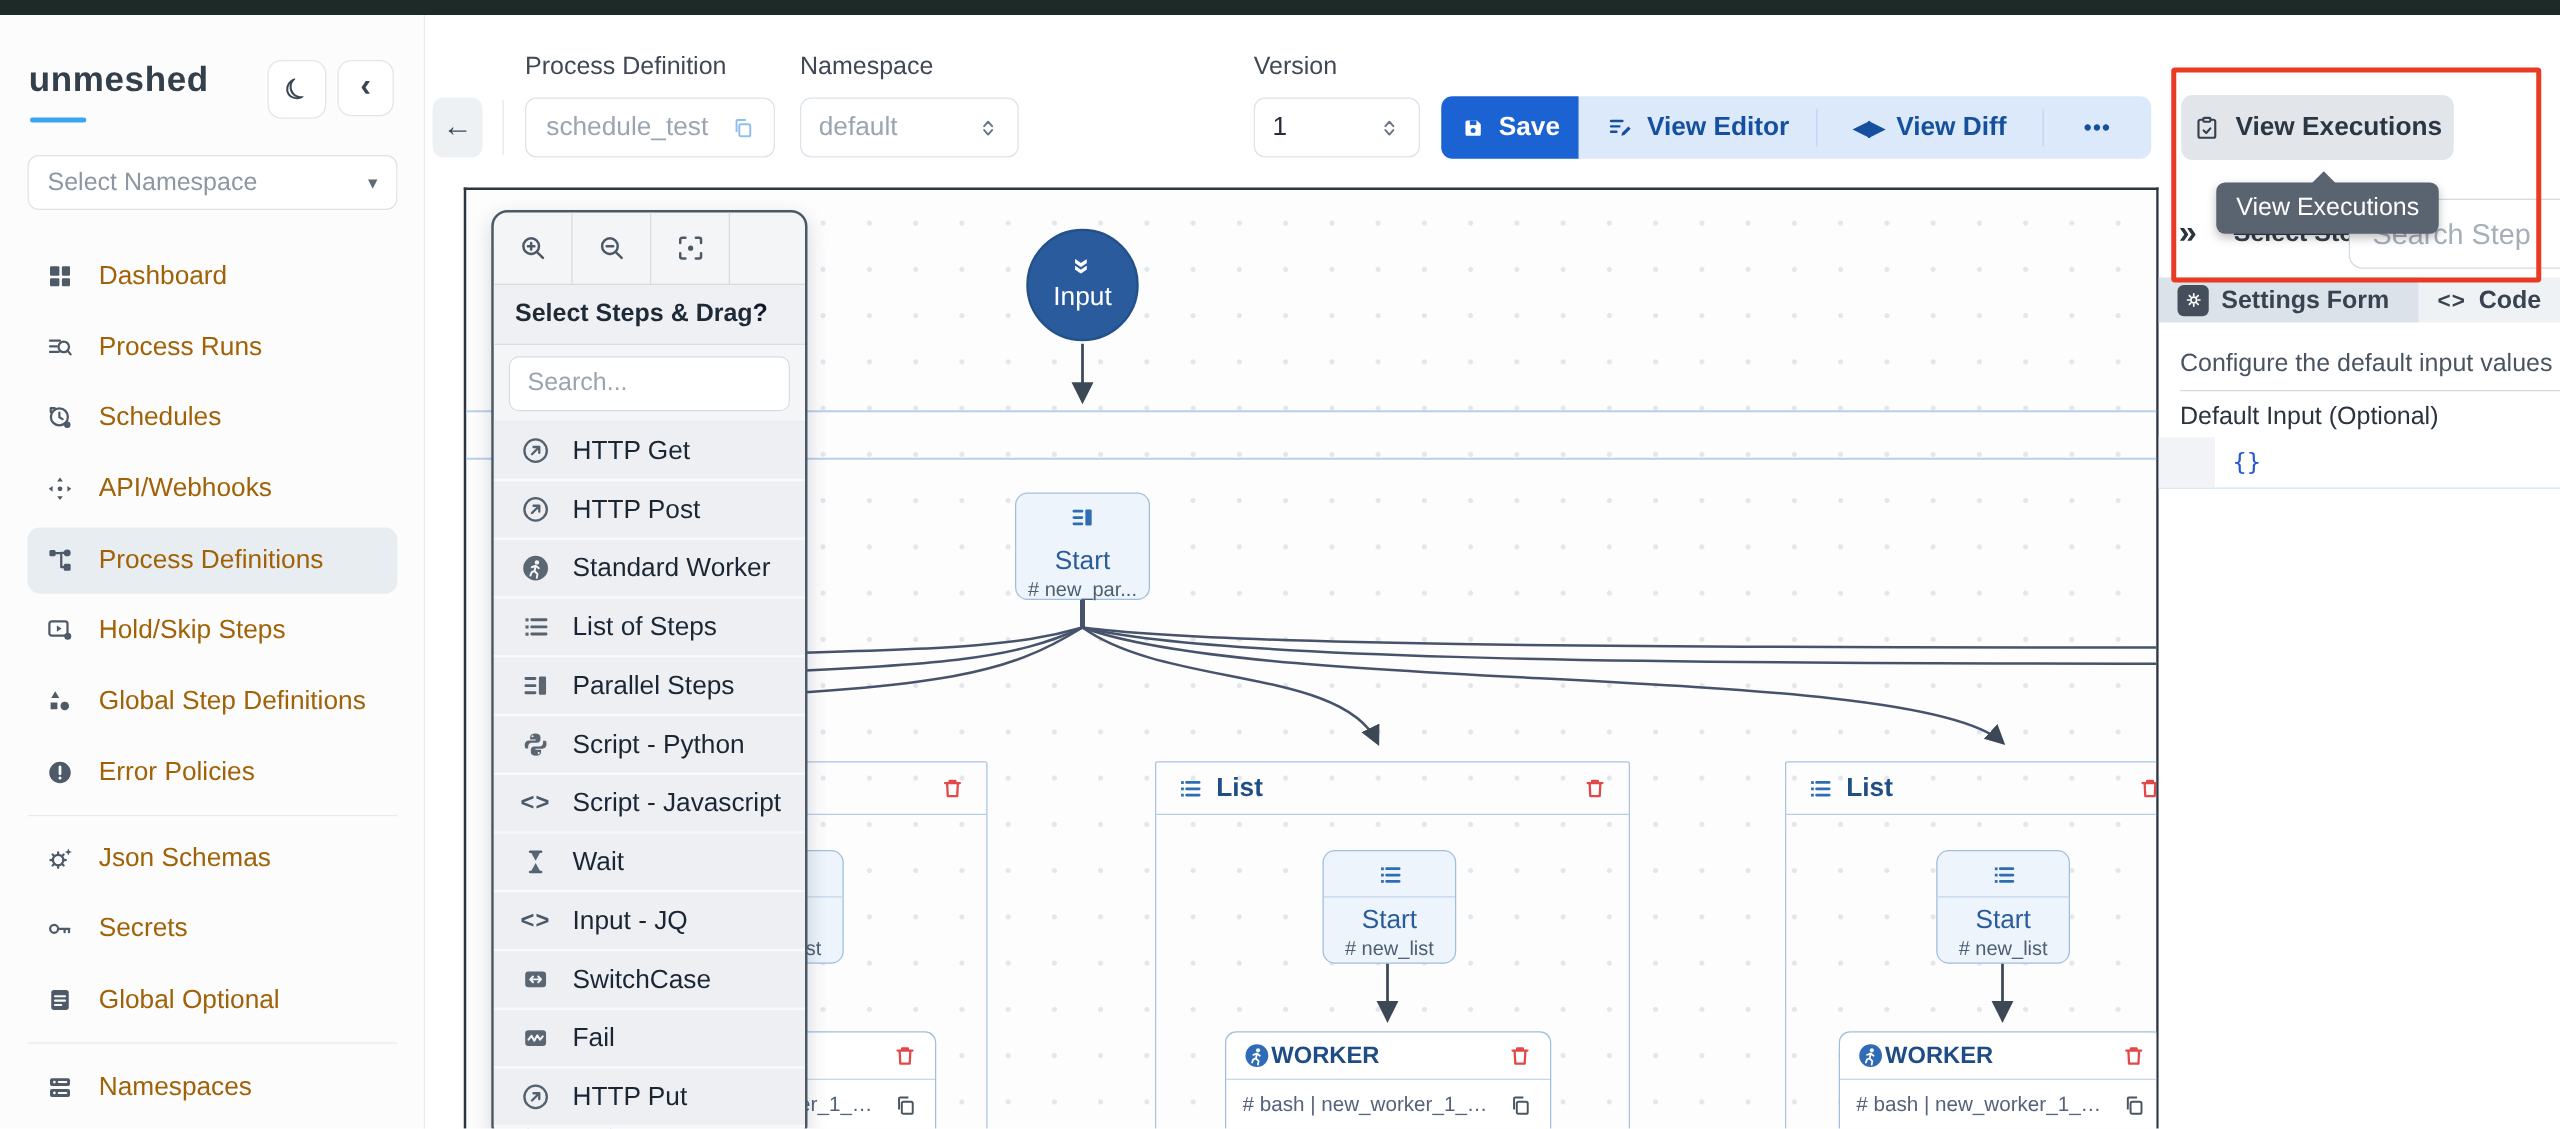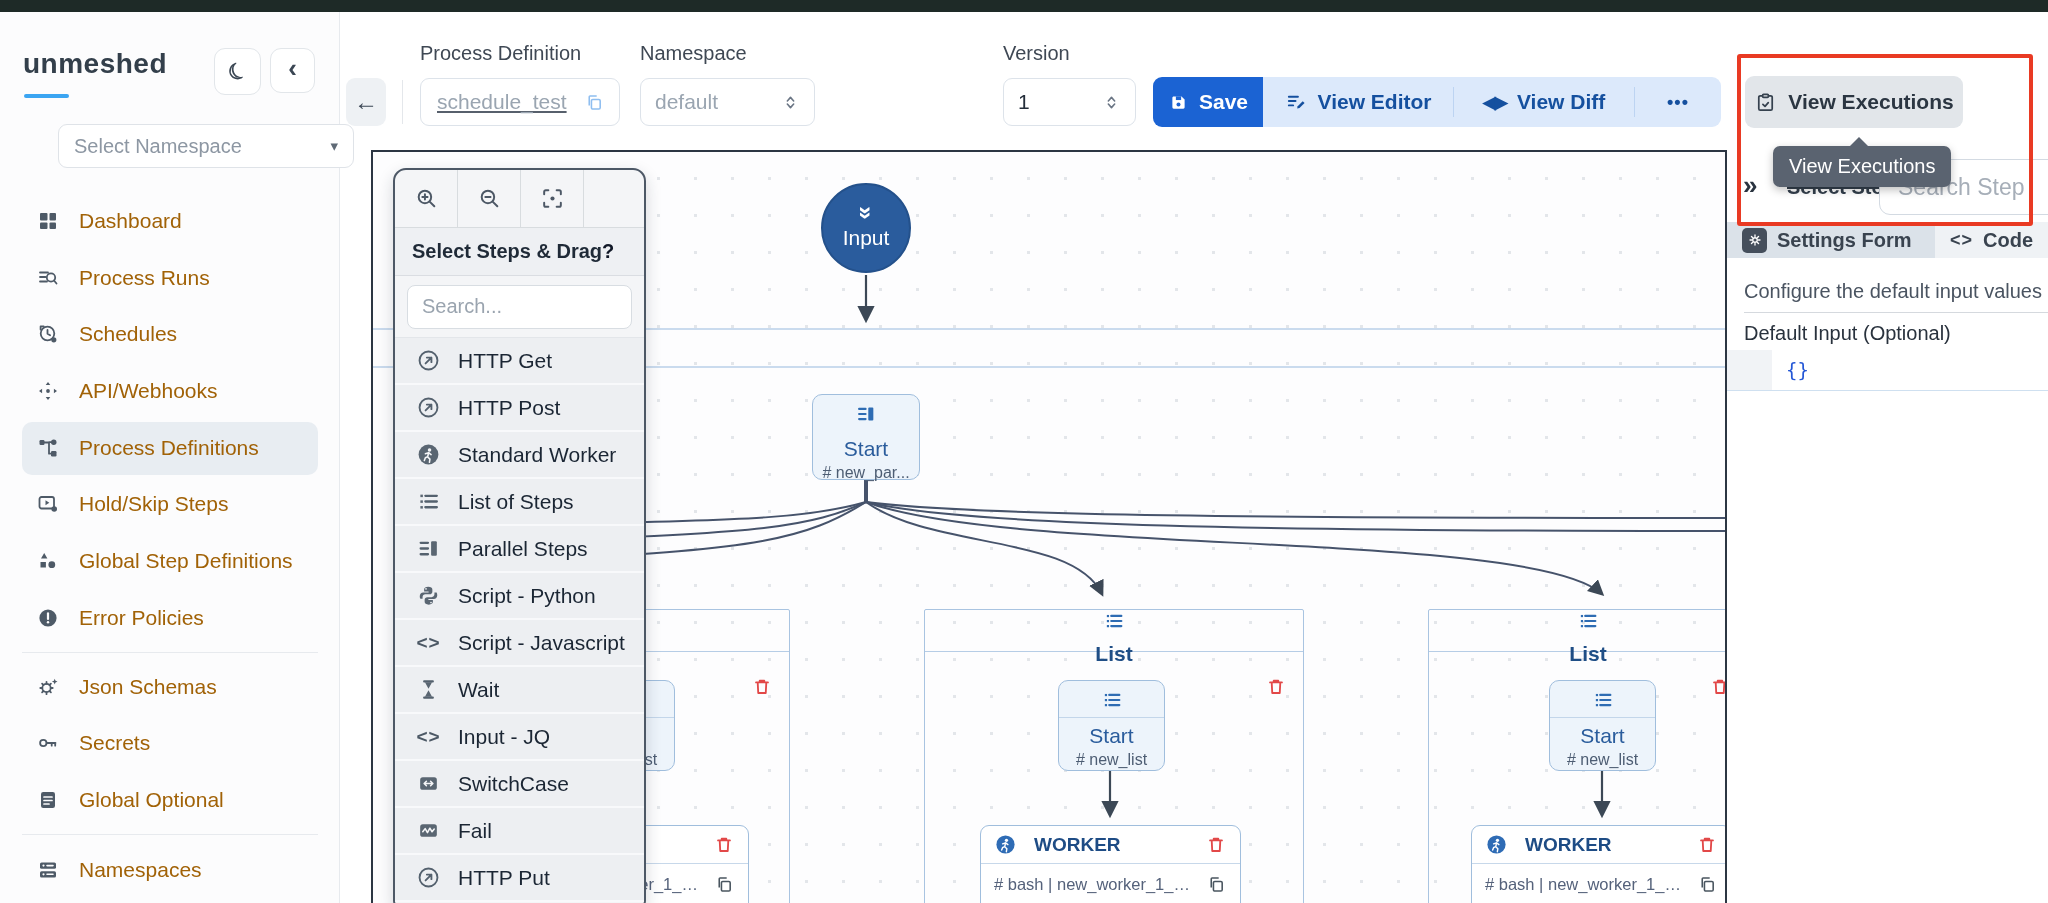--- a/index.html
+++ b/index.html
@@ -11,38 +11,38 @@
   .topstrip{left:0;top:0;width:2048px;height:12px;background:#1e2a27;}
 
   
   .sidebar{left:0;top:12px;width:339px;height:891px;background:#fcfcfd;border-right:1px solid #e7eaee;}
   .brand{left:23px;top:36px;font-size:28px;font-weight:700;color:#333f4b;letter-spacing:.5px;}
   .brand-underline{left:24px;top:82px;width:45px;height:4px;border-radius:3px;background:#3ba5f2;}
   .icon-btn{width:45px;height:45px;border:1.5px solid #e2e6ea;border-radius:11px;background:#fff;display:flex;align-items:center;justify-content:center;color:#3a4653;}
   .moon-btn{left:214px;top:36px;font-size:22px;font-weight:700;}
   .moon-btn span{display:inline-block;transform:rotate(-25deg);}
   .collapse-btn{left:270px;top:36px;font-size:26px;font-weight:600;padding-bottom:4px;box-sizing:border-box;}
-  .ns-select{left:22px;top:112px;width:296px;height:44px;border:1.5px solid #dfe3e8;border-radius:9px;background:#fff;display:flex;align-items:center;justify-content:space-between;padding:0 15px;box-sizing:border-box;margin-left:36px;}
+  .ns-select{left:22px;top:112px;width:296px;height:44px;border:1.5px solid #dfe3e8;border-radius:9px;background:#fff;display:flex;align-items:center;justify-content:space-between;padding:0 15px;box-sizing:border-box;}
   .ns-select .ph{font-size:20px;color:#8d97a3;}
   .ns-select .caret{font-size:15px;color:#5f6a76;}
   .nav-item{left:0;top:0;width:339px;height:56px;display:flex;align-items:center;padding-left:36px;box-sizing:border-box;gap:19px;color:#a16207;}
   .nav-item .lbl{font-size:21px;}
   .nav-pill{left:22px;top:410px;width:296px;height:53px;background:#e8edf2;border-radius:10px;}
   .side-div{left:22px;width:296px;height:1px;background:#e7eaee;}
   .sic{width:24px;height:24px;flex:0 0 24px;}
   .sic svg{width:24px;height:24px;stroke:#4e5a67;fill:none;stroke-width:1.8;stroke-linecap:round;stroke-linejoin:round;}
   .sic svg .f{fill:#4e5a67;stroke:none;}
   .sic svg .w{stroke:#fcfcfd;}
 
   
   .tb-label{font-size:20px;color:#3f4854;}
   .back-btn{left:346px;top:78px;width:40px;height:48px;background:#eef1f4;border-radius:9px;display:flex;align-items:center;justify-content:center;font-size:24px;color:#3b4754;}
   .tb-sep{left:402px;top:80px;width:1px;height:44px;background:#e4e7eb;}
   .tb-input{height:48px;border:1.5px solid #dde3ea;border-radius:9px;background:#fff;box-sizing:border-box;display:flex;align-items:center;padding:0 14px;}
-  .tb-input input{border:none;outline:none;width:100%;font-size:21px;color:#57606c;font-family:"Liberation Sans",sans-serif;background:transparent;text-decoration:underline;}
+  .tb-input input{border:none;outline:none;width:100%;font-size:21px;color:#57606c;font-family:"Liberation Sans",sans-serif;background:transparent;}
   .tb-input input::placeholder{color:#9aa5b1;opacity:1;}
   .ghost{font-size:21px;color:#9aa5b1;}
   .dark-val{font-size:21px;color:#242e3a;}
   .stepper{margin-left:auto;}
   .stepper svg{width:19px;height:19px;stroke:#6a7584;stroke-width:2;fill:none;stroke-linecap:round;stroke-linejoin:round;}
   .save-btn{left:1153px;top:77px;width:110px;height:50px;background:#1b63d3;border-radius:9px 0 0 9px;display:flex;align-items:center;justify-content:center;gap:10px;color:#fff;font-size:21px;font-weight:700;}
   .btn-group{left:1263px;top:77px;width:458px;height:50px;background:#dce9fb;border-radius:0 9px 9px 0;display:flex;align-items:center;}
   .grp-item{height:50px;display:flex;align-items:center;justify-content:center;gap:10px;color:#15509f;font-size:21px;font-weight:600;}
   .grp-sep{width:1px;height:30px;background:#bdd4f2;}
   .diff-glyph{font-size:17px;letter-spacing:-1px;color:#15509f;}
@@ -66,26 +66,26 @@
   .flow-node{background:#edf4fb;border:1.5px solid #a0bedd;border-radius:10px;box-sizing:border-box;display:flex;flex-direction:column;align-items:center;z-index:3;}
   .flow-node .nic{margin-top:8px;}
   .flow-node .ndiv{width:100%;height:1px;background:#c3d6ea;margin-top:6px;}
   .flow-node .ntitle{font-size:21px;font-weight:400;color:#2a5c9c;margin-top:6px;}
   .flow-node .ncap{font-size:16px;color:#4d5d73;margin-top:3px;white-space:nowrap;}
   .pstart{left:439px;top:242px;width:108px;height:86px;}
   .bic svg{width:22px;height:22px;}
   .bic .ln{stroke:#2e6cb3;stroke-width:2.4;stroke-linecap:round;}
   .bic .f{fill:#2e6cb3;}
   .container{border:1.5px solid #a9c4e1;border-radius:2px;box-sizing:border-box;z-index:2;}
-  .container .chead{height:42px;border-bottom:1.5px solid #b6cde6;display:flex;align-items:center;padding:0 16px;gap:10px;box-sizing:border-box;flex-direction:column;}
+  .container .chead{height:42px;border-bottom:1.5px solid #b6cde6;display:flex;align-items:center;padding:0 16px;gap:10px;box-sizing:border-box;}
   .container .ctitle{font-size:21px;font-weight:700;color:#1f4e86;}
   .trash{margin-left:auto;}
   .trash svg{width:22px;height:22px;stroke:#e24848;stroke-width:2;fill:none;stroke-linecap:round;stroke-linejoin:round;}
   .worker-node{background:#fff;border:1.5px solid #a0bedd;border-radius:9px;box-sizing:border-box;z-index:3;position:absolute;}
-  .worker-node .whead{height:37px;display:flex;align-items:center;gap:17px;padding:0 13px;border-bottom:1.5px solid #c7d8ea;}
+  .worker-node .whead{height:37px;display:flex;align-items:center;gap:0;padding:0 13px;border-bottom:1.5px solid #c7d8ea;}
   .worker-node .wtitle{font-size:19px;font-weight:700;color:#1e4c85;}
   .worker-node .wbody{display:flex;align-items:center;gap:8px;padding:10px 13px;}
   .worker-node .wcap{font-size:16.5px;color:#55627b;white-space:nowrap;overflow:hidden;text-overflow:ellipsis;flex:1;}
   .wic svg{width:23px;height:23px;}
 
   
   .palette{left:20px;top:16px;width:253px;height:745px;background:#f4f5f7;border:2px solid #4d5866;border-radius:13px;box-sizing:border-box;z-index:10;box-shadow:0 6px 16px rgba(30,40,55,.18);overflow:hidden;}
   .pal-toolbar{height:57px;border-bottom:1px solid #d8dcdf;display:flex;align-items:stretch;}
   .pal-tool{width:62px;display:flex;align-items:center;justify-content:center;border-right:1px solid #d8dcdf;}
   .pal-tool svg{width:25px;height:25px;stroke:#4d5866;stroke-width:1.9;fill:none;stroke-linecap:round;stroke-linejoin:round;}

